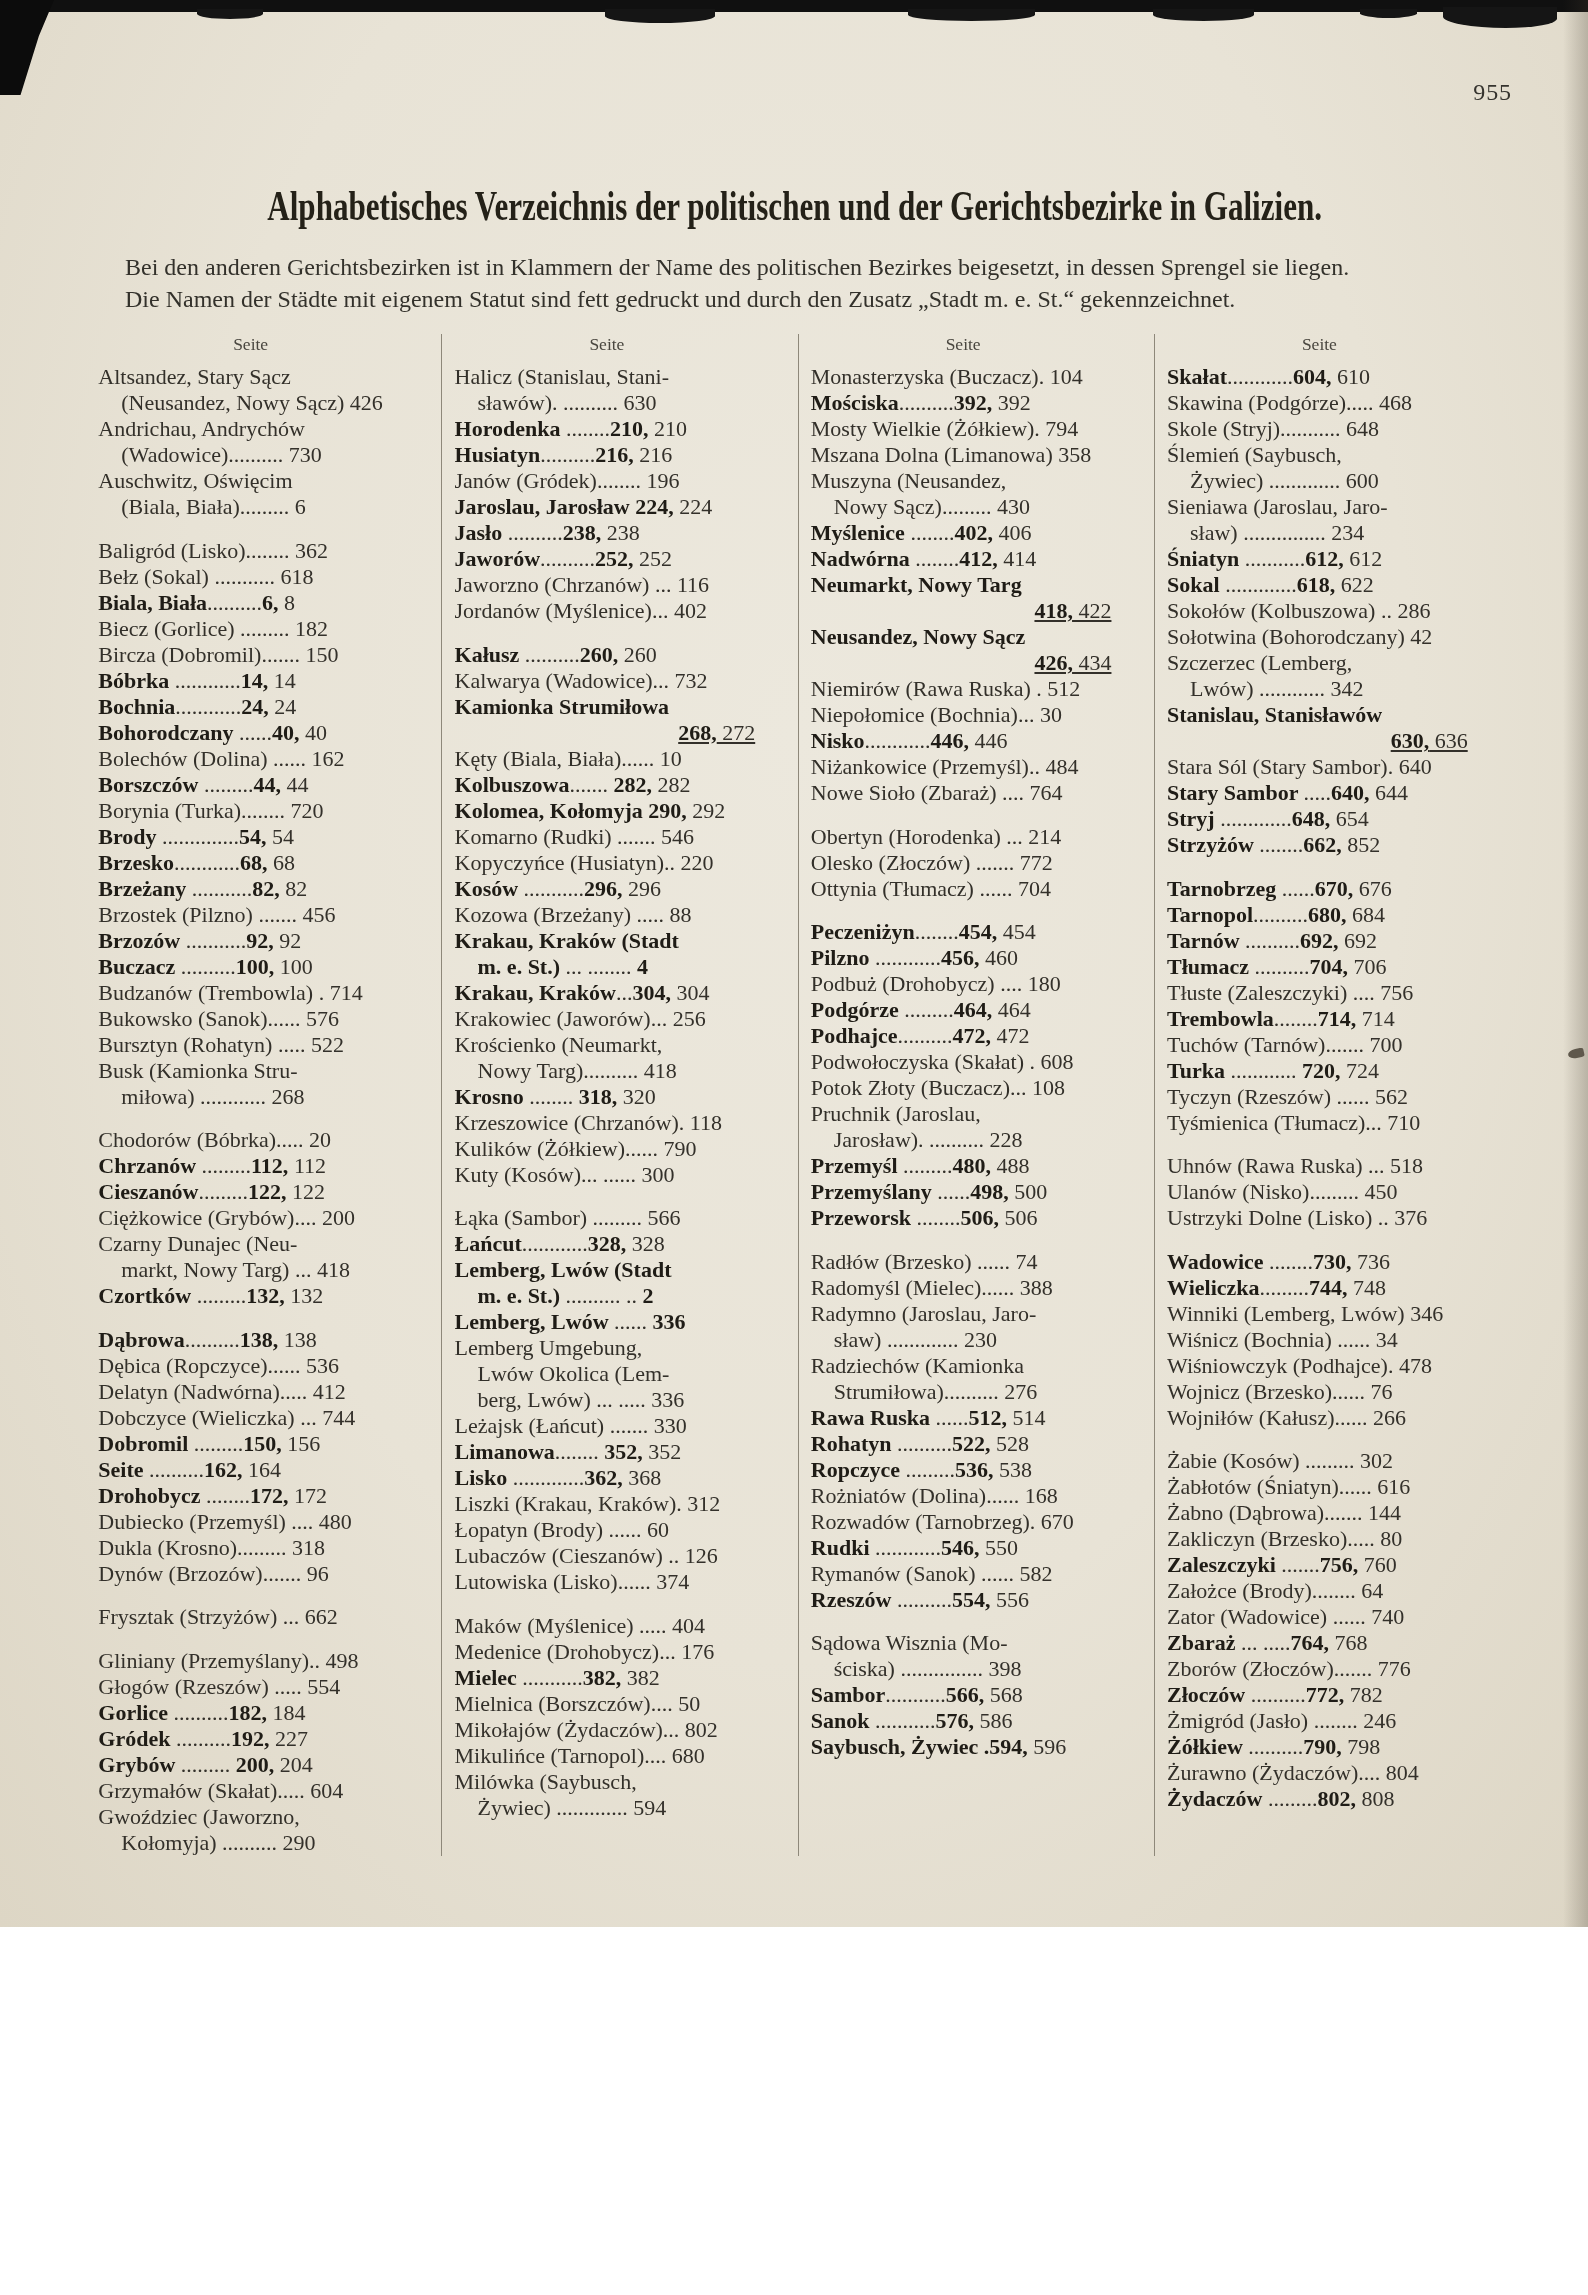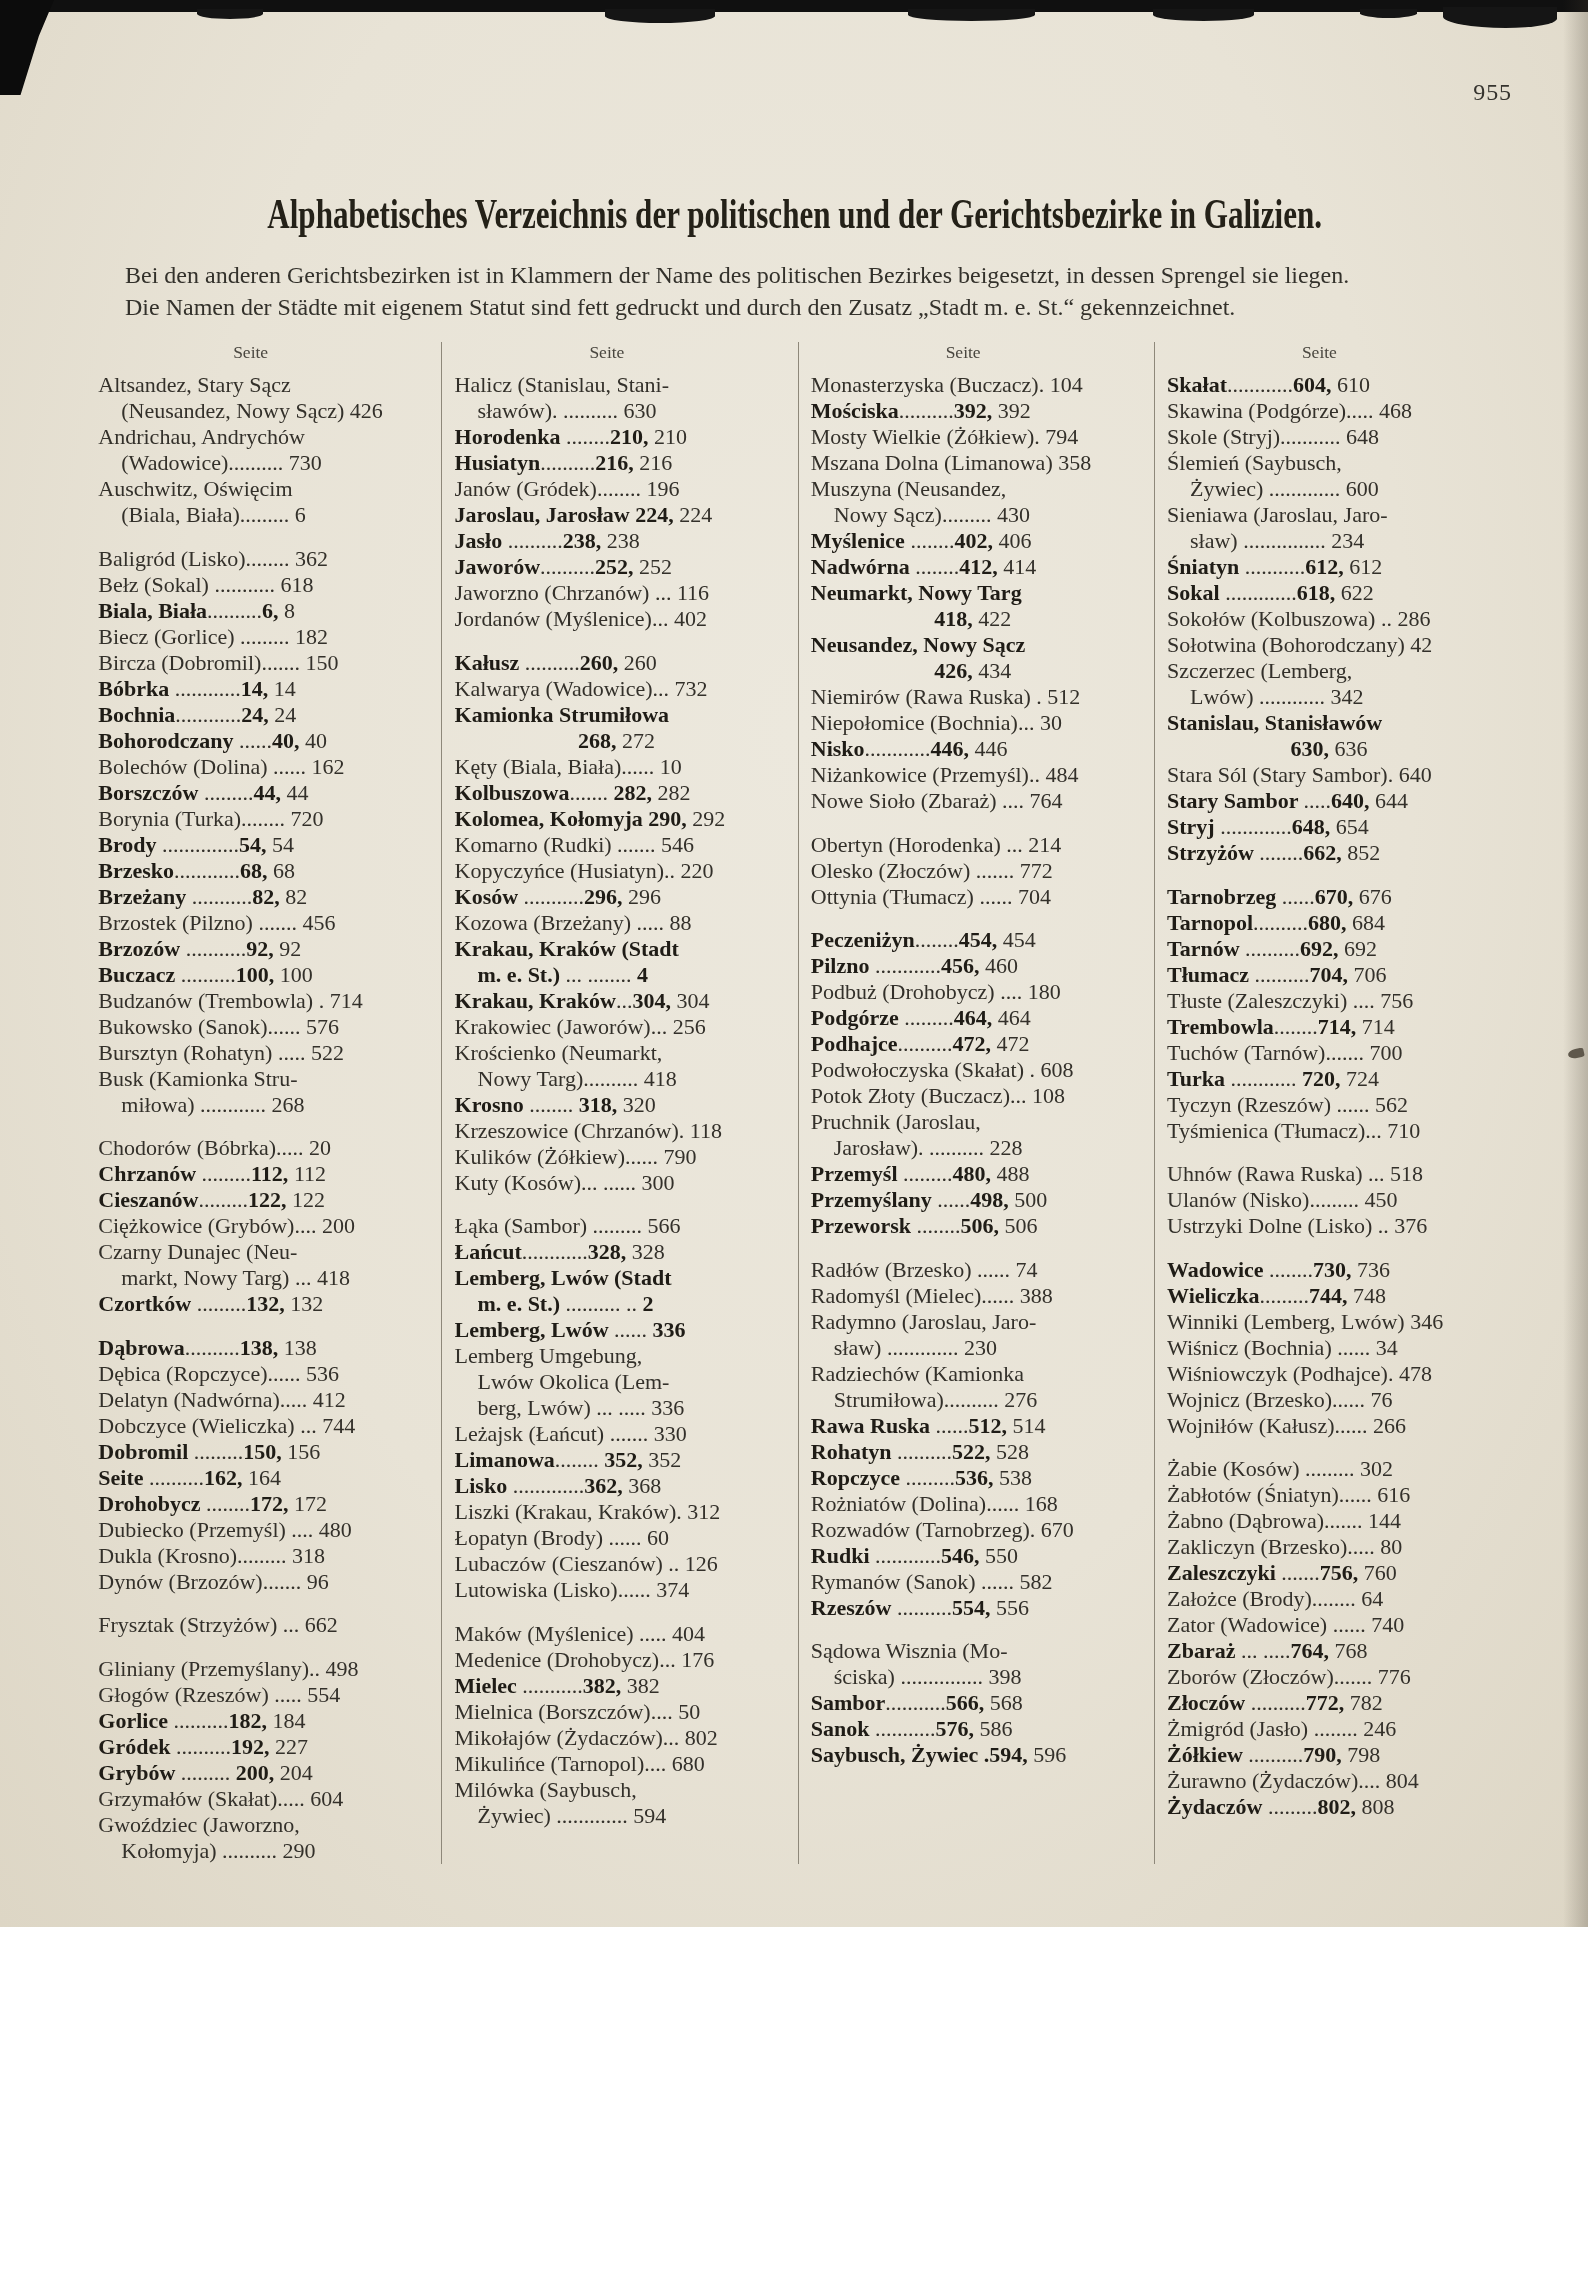--- a/index.html
+++ b/index.html
@@ -40,21 +40,21 @@
     background: #5f584c; border-radius: 50% 20% 20% 50%;
     transform: rotate(-12deg);
   }
 
   .pagenum {
     position: absolute; top: 79px; right: 77px;
     font-size: 24px; color: #35332e; letter-spacing: 0.9px;
   }
 
   .title {
-    margin: 8px; padding-top: 182px;
+    margin: 0; padding-top: 182px;
     text-align: center; white-space: nowrap;
     font-weight: bold; font-size: 42px; color: #242118;
   }
   .title-inner { display: inline-block; transform: scaleX(0.74); transform-origin: center; letter-spacing: 0px; }
 
   .intro {
     margin: 21px auto 0; width: 1419px;
     font-size: 24px; line-height: 32px;
     text-align: justify; color: #33312b;
   }
@@ -70,21 +70,21 @@
     text-align: center; padding: 0 26px 8.8px 0;
     font-size: 17.5px; color: #49463f;
   }
   .line {
     font-size: 22px; line-height: 26px;
     white-space: pre; overflow: hidden;
     color: #33302a;
   }
   .line b { color: #1f1c16; }
   .line.cont { padding-left: 23px; }
-  .line.right { text-align: center; padding-right: 30px; }
+  .line.right { text-align: right; padding-right: 30px; text-decoration: underline; }
   .gap { height: 17.5px; }
 
   .bottom-rule {
     width: 377px; height: 2.6px; background: #46433d;
     margin: 84px auto 0;
   }
 </style>
 </head>
 <body>
 

